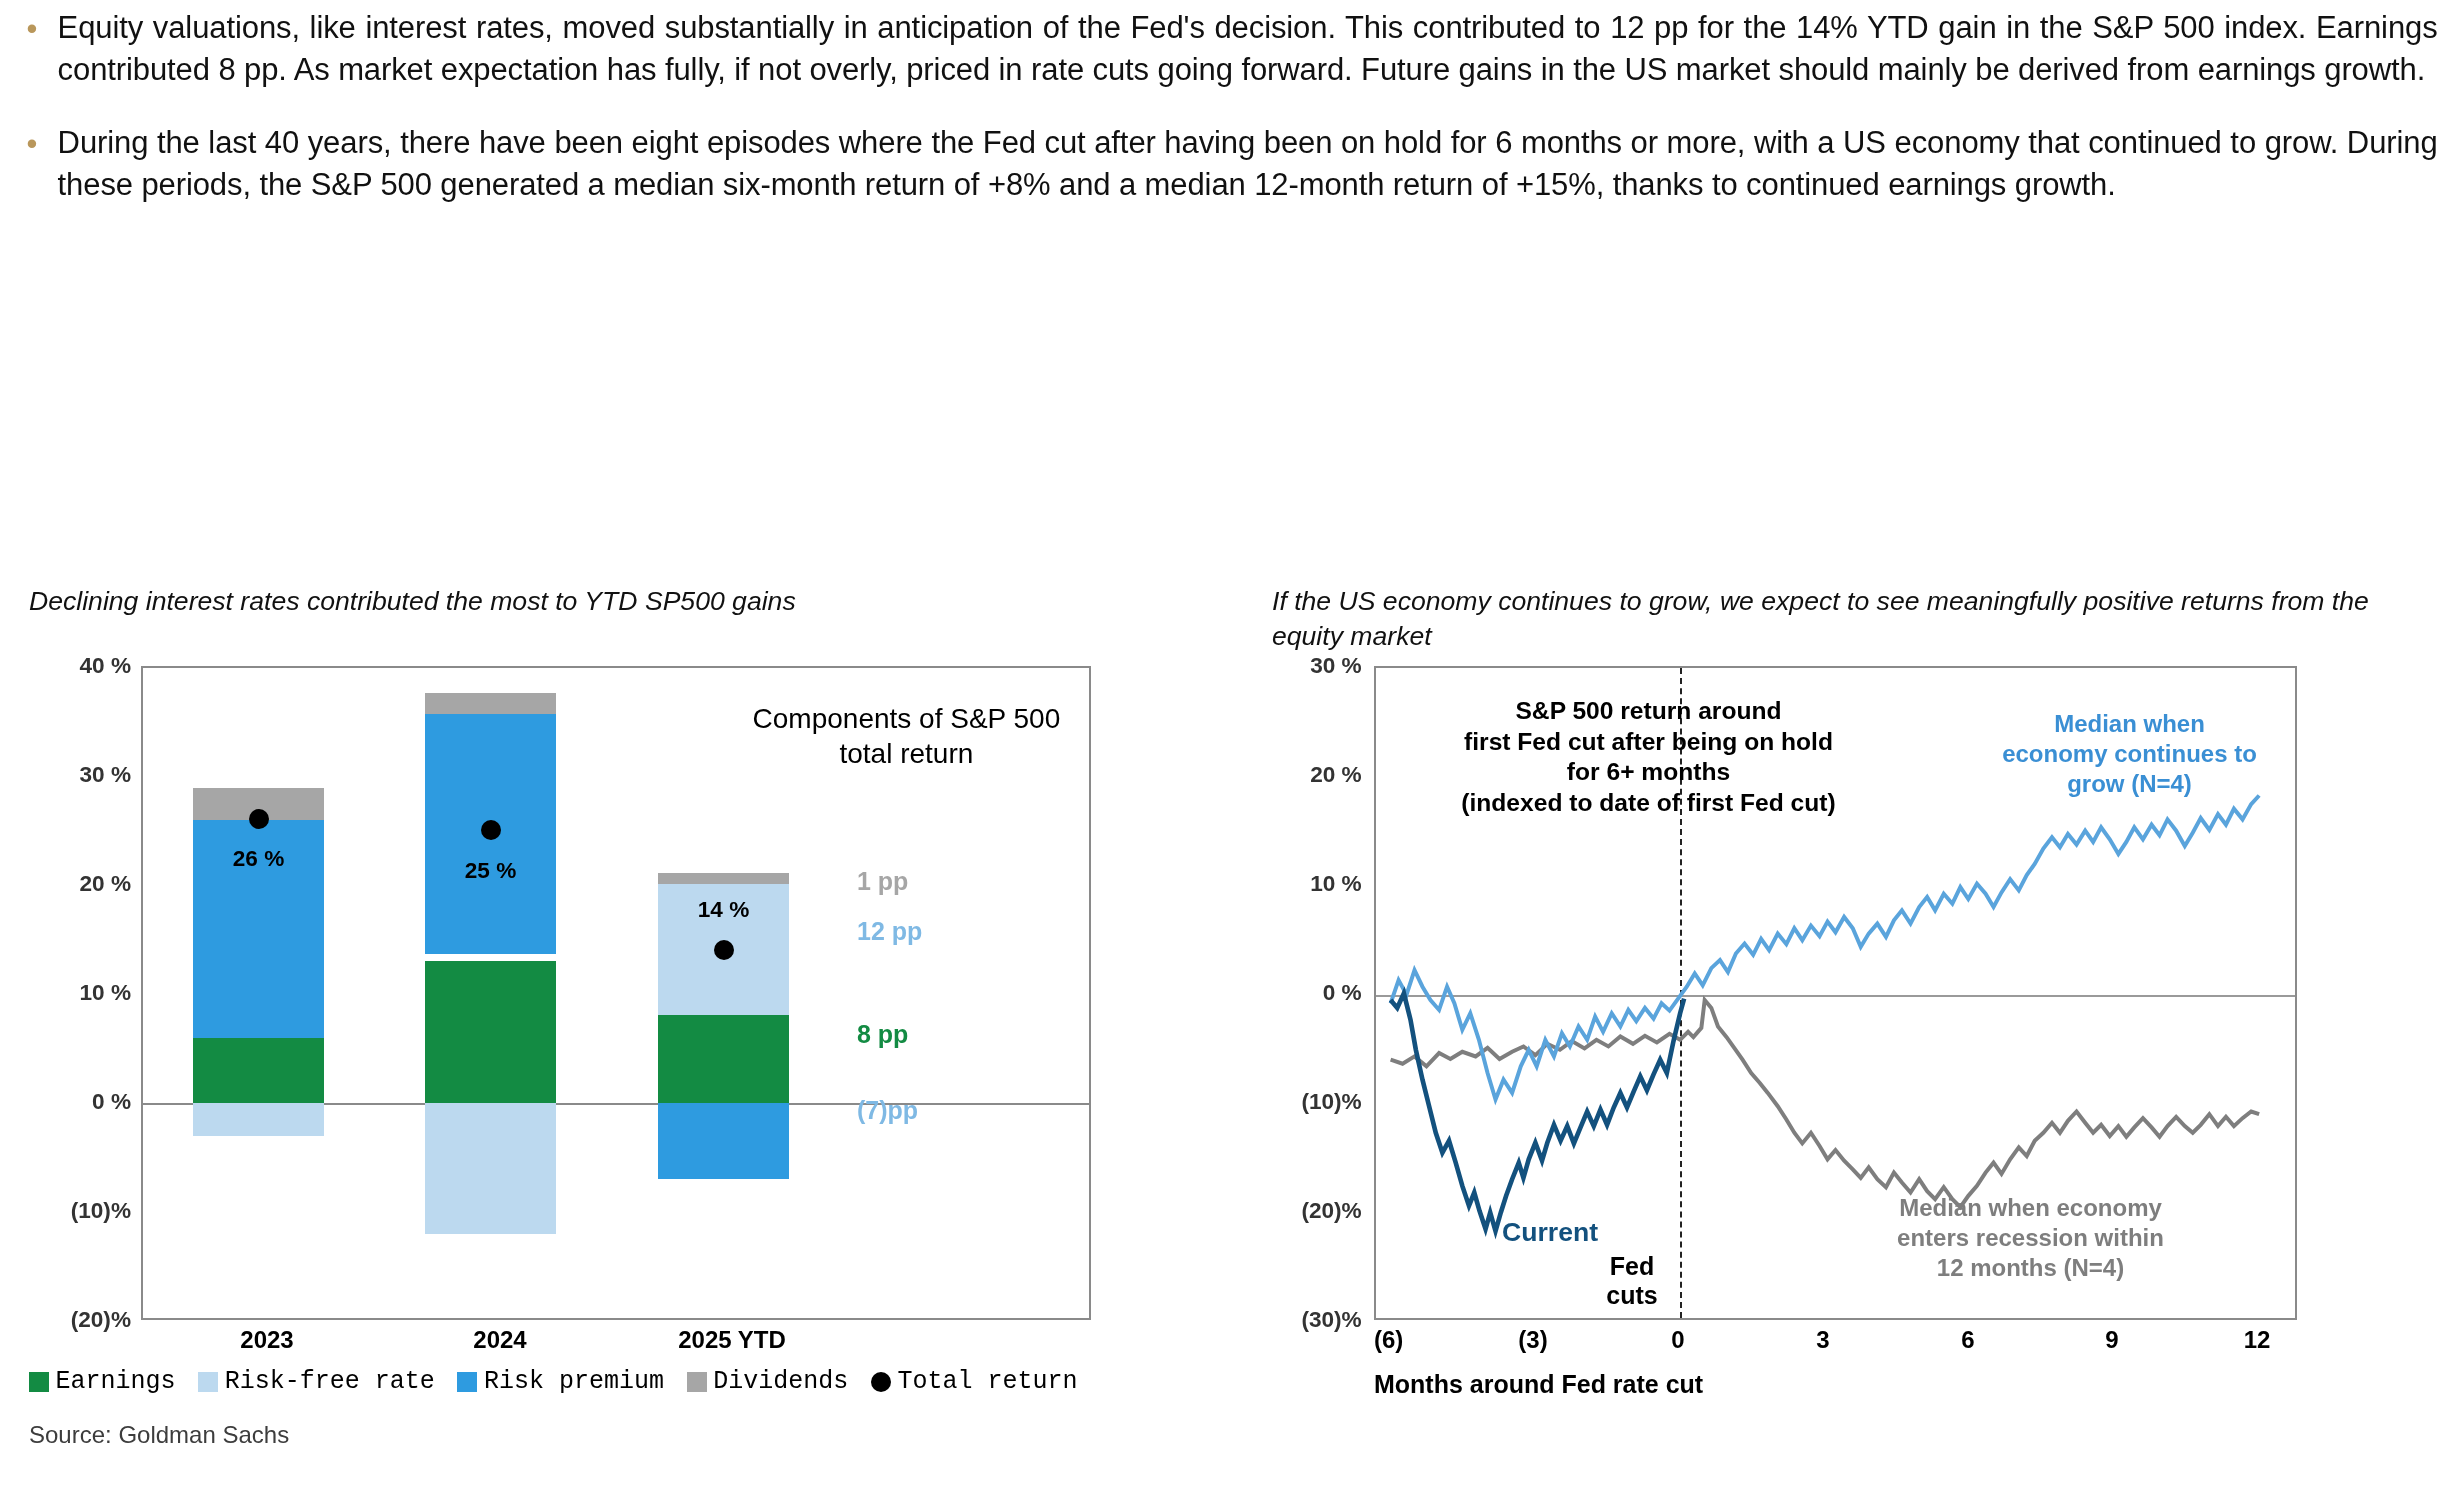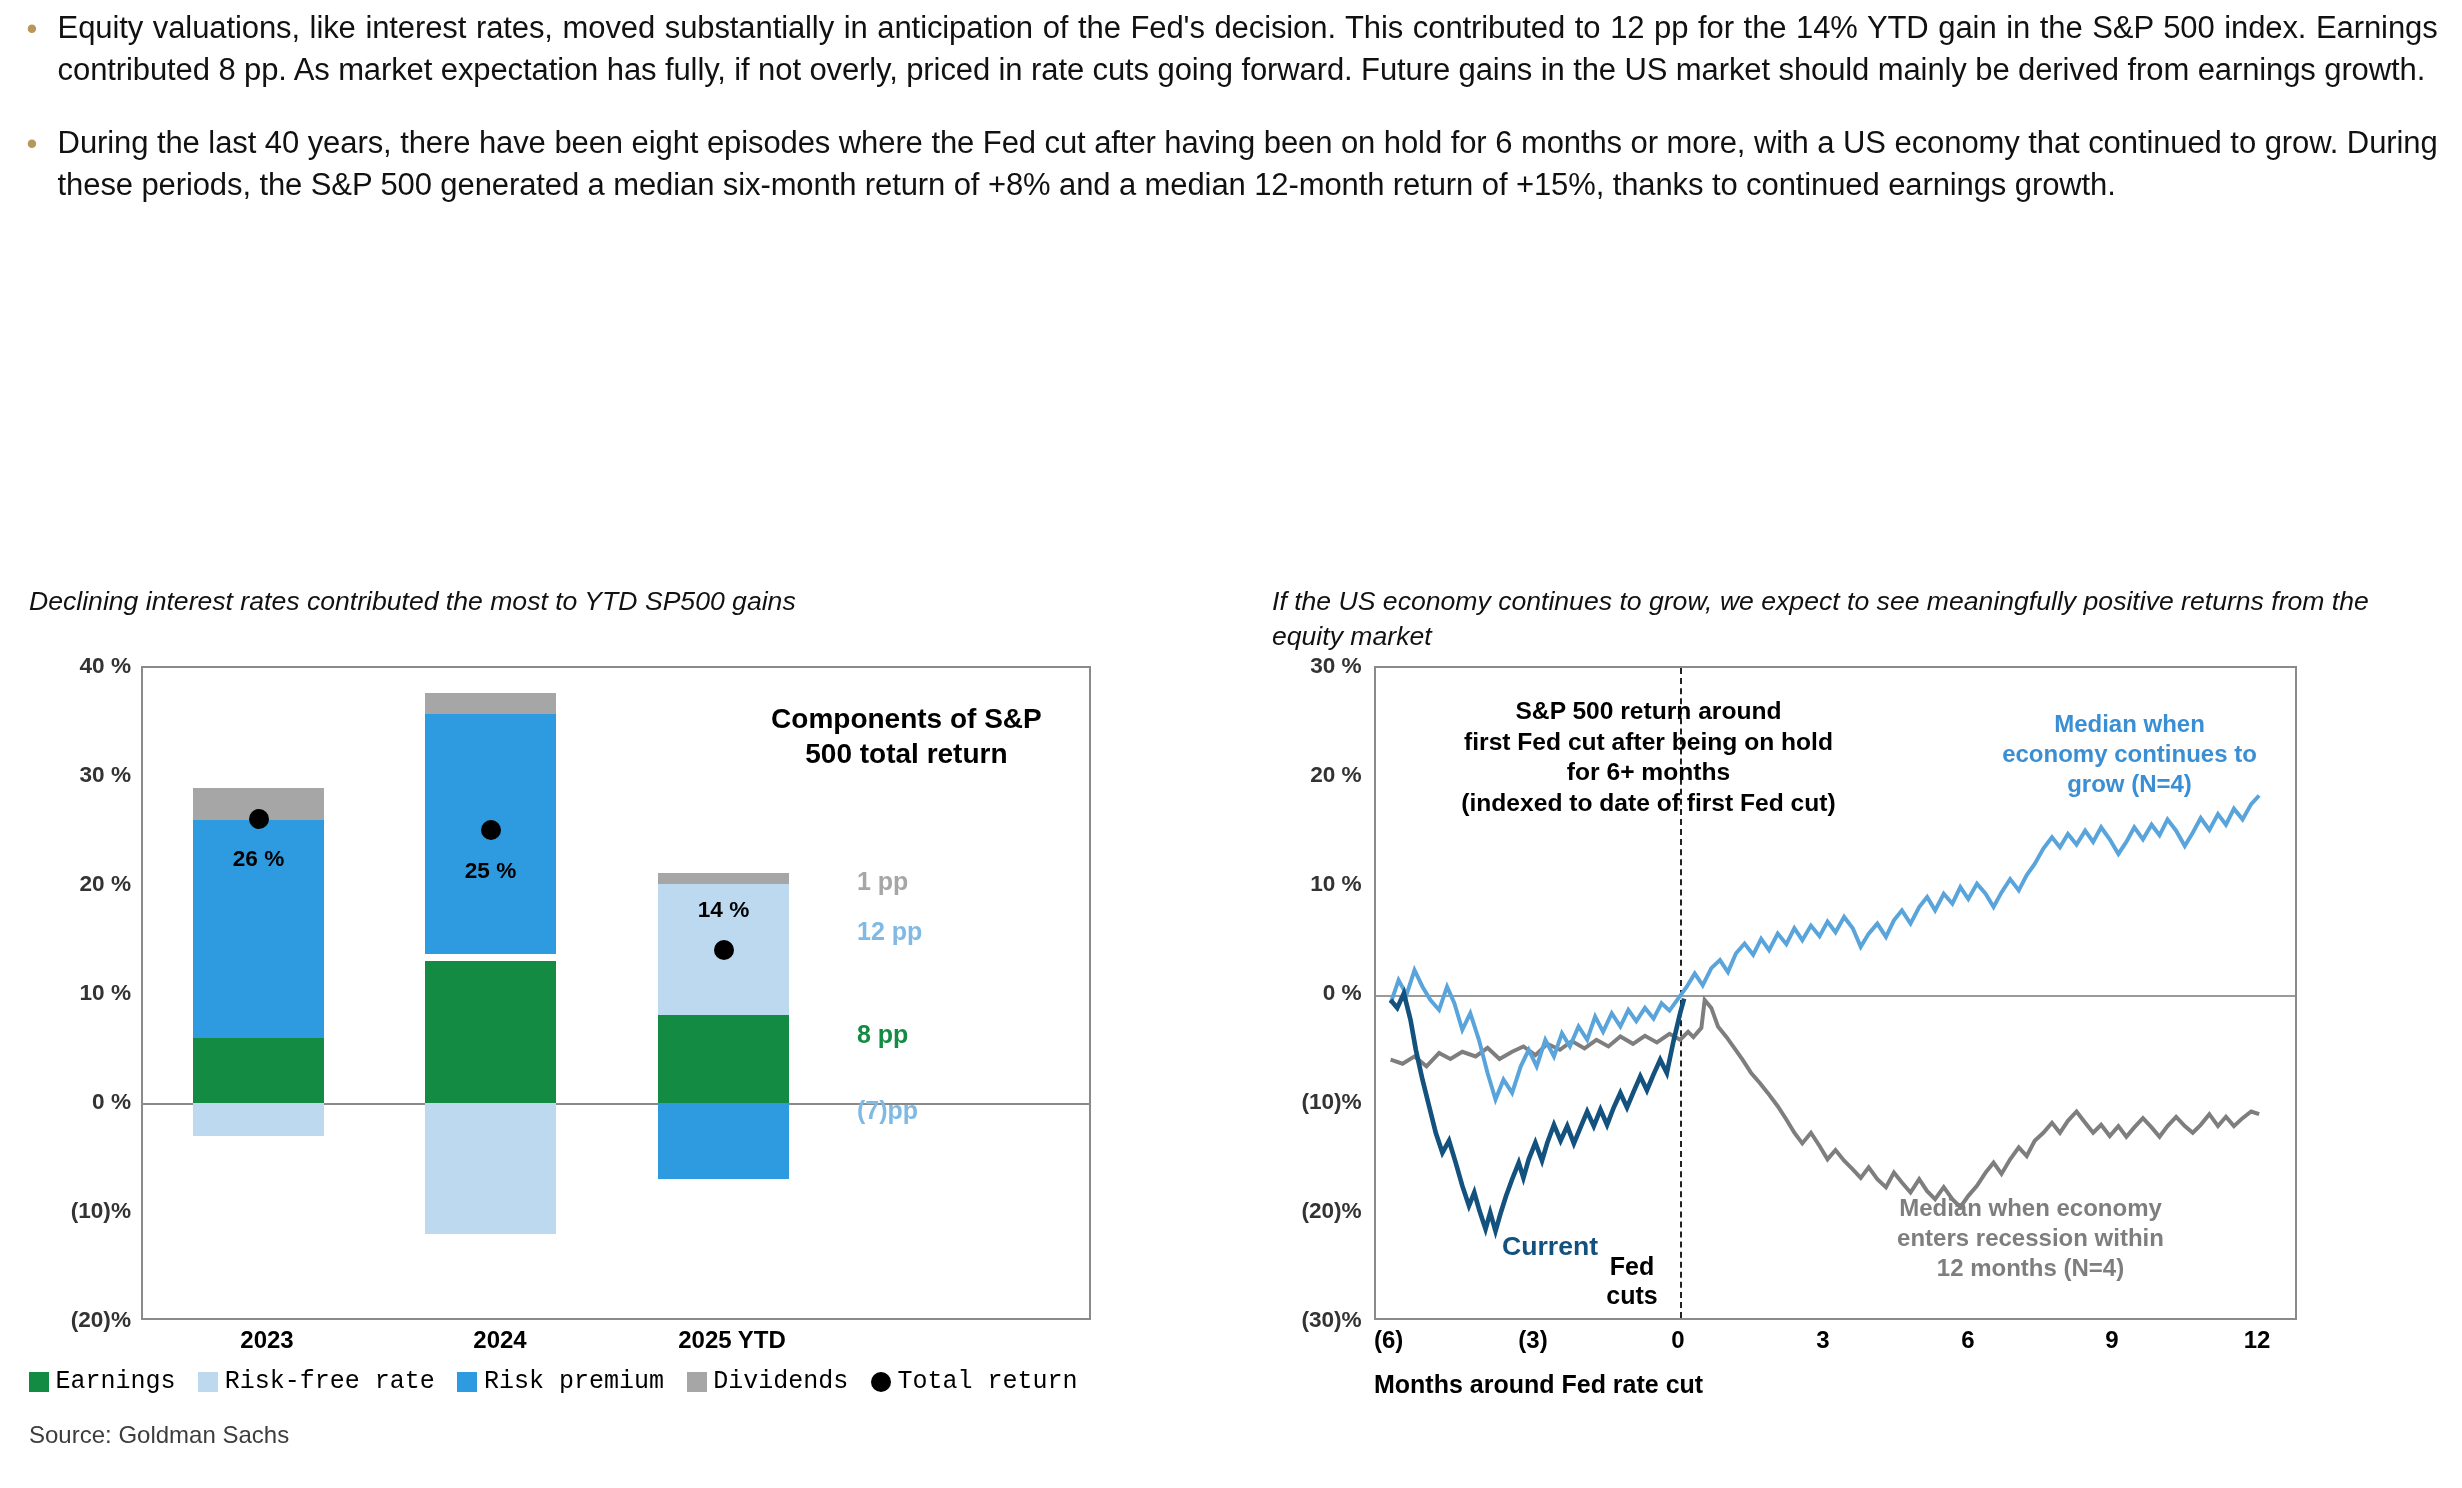--- a/index.html
+++ b/index.html
@@ -174,21 +174,21 @@
     transform: translateX(-50%);
     white-space: nowrap;
   }
   .annot-title {
     position: absolute;
     right: 26.6px;
     top: 33px;
     width: 312px;
     text-align: center;
     font-size: 28px;
-    font-weight: bold;
+    font-weight: normal;
     line-height: 1.25;
     color: #000;
   }
   .annot-item {
     position: absolute;
     font-size: 25px;
     font-weight: bold;
     white-space: nowrap;
   }
   .legend {
@@ -451,21 +451,21 @@
         <div>S&amp;P 500 return around</div>
         <div>first Fed cut after being on hold</div>
         <div>for 6+ months</div>
         <div>(indexed to date of first Fed cut)</div>
       </div>
 
       <div class="rc-note note-blue" style="left:624px; top:41px; width:259px;">Median when economy continues to grow (N=4)</div>
 
       <div class="rc-note note-gray" style="left:505px; top:525px; width:299px;">Median when economy enters recession within 12 months (N=4)</div>
 
-      <div class="rc-note note-navy" style="left:126px; top:562px;">Current</div>
+      <div class="rc-note note-navy" style="left:126px; top:548px;">Current</div>
 
       <div class="rc-note note-fedcuts" style="left:216px; top:584px; width:80px;">Fed cuts</div>
     </div>
 
     <div class="rc-xlabels">
       <div style="left:14.6px;">(6)</div>
       <div style="left:159px;">(3)</div>
       <div style="left:304px;">0</div>
       <div style="left:449px;">3</div>
       <div style="left:594px;">6</div>

